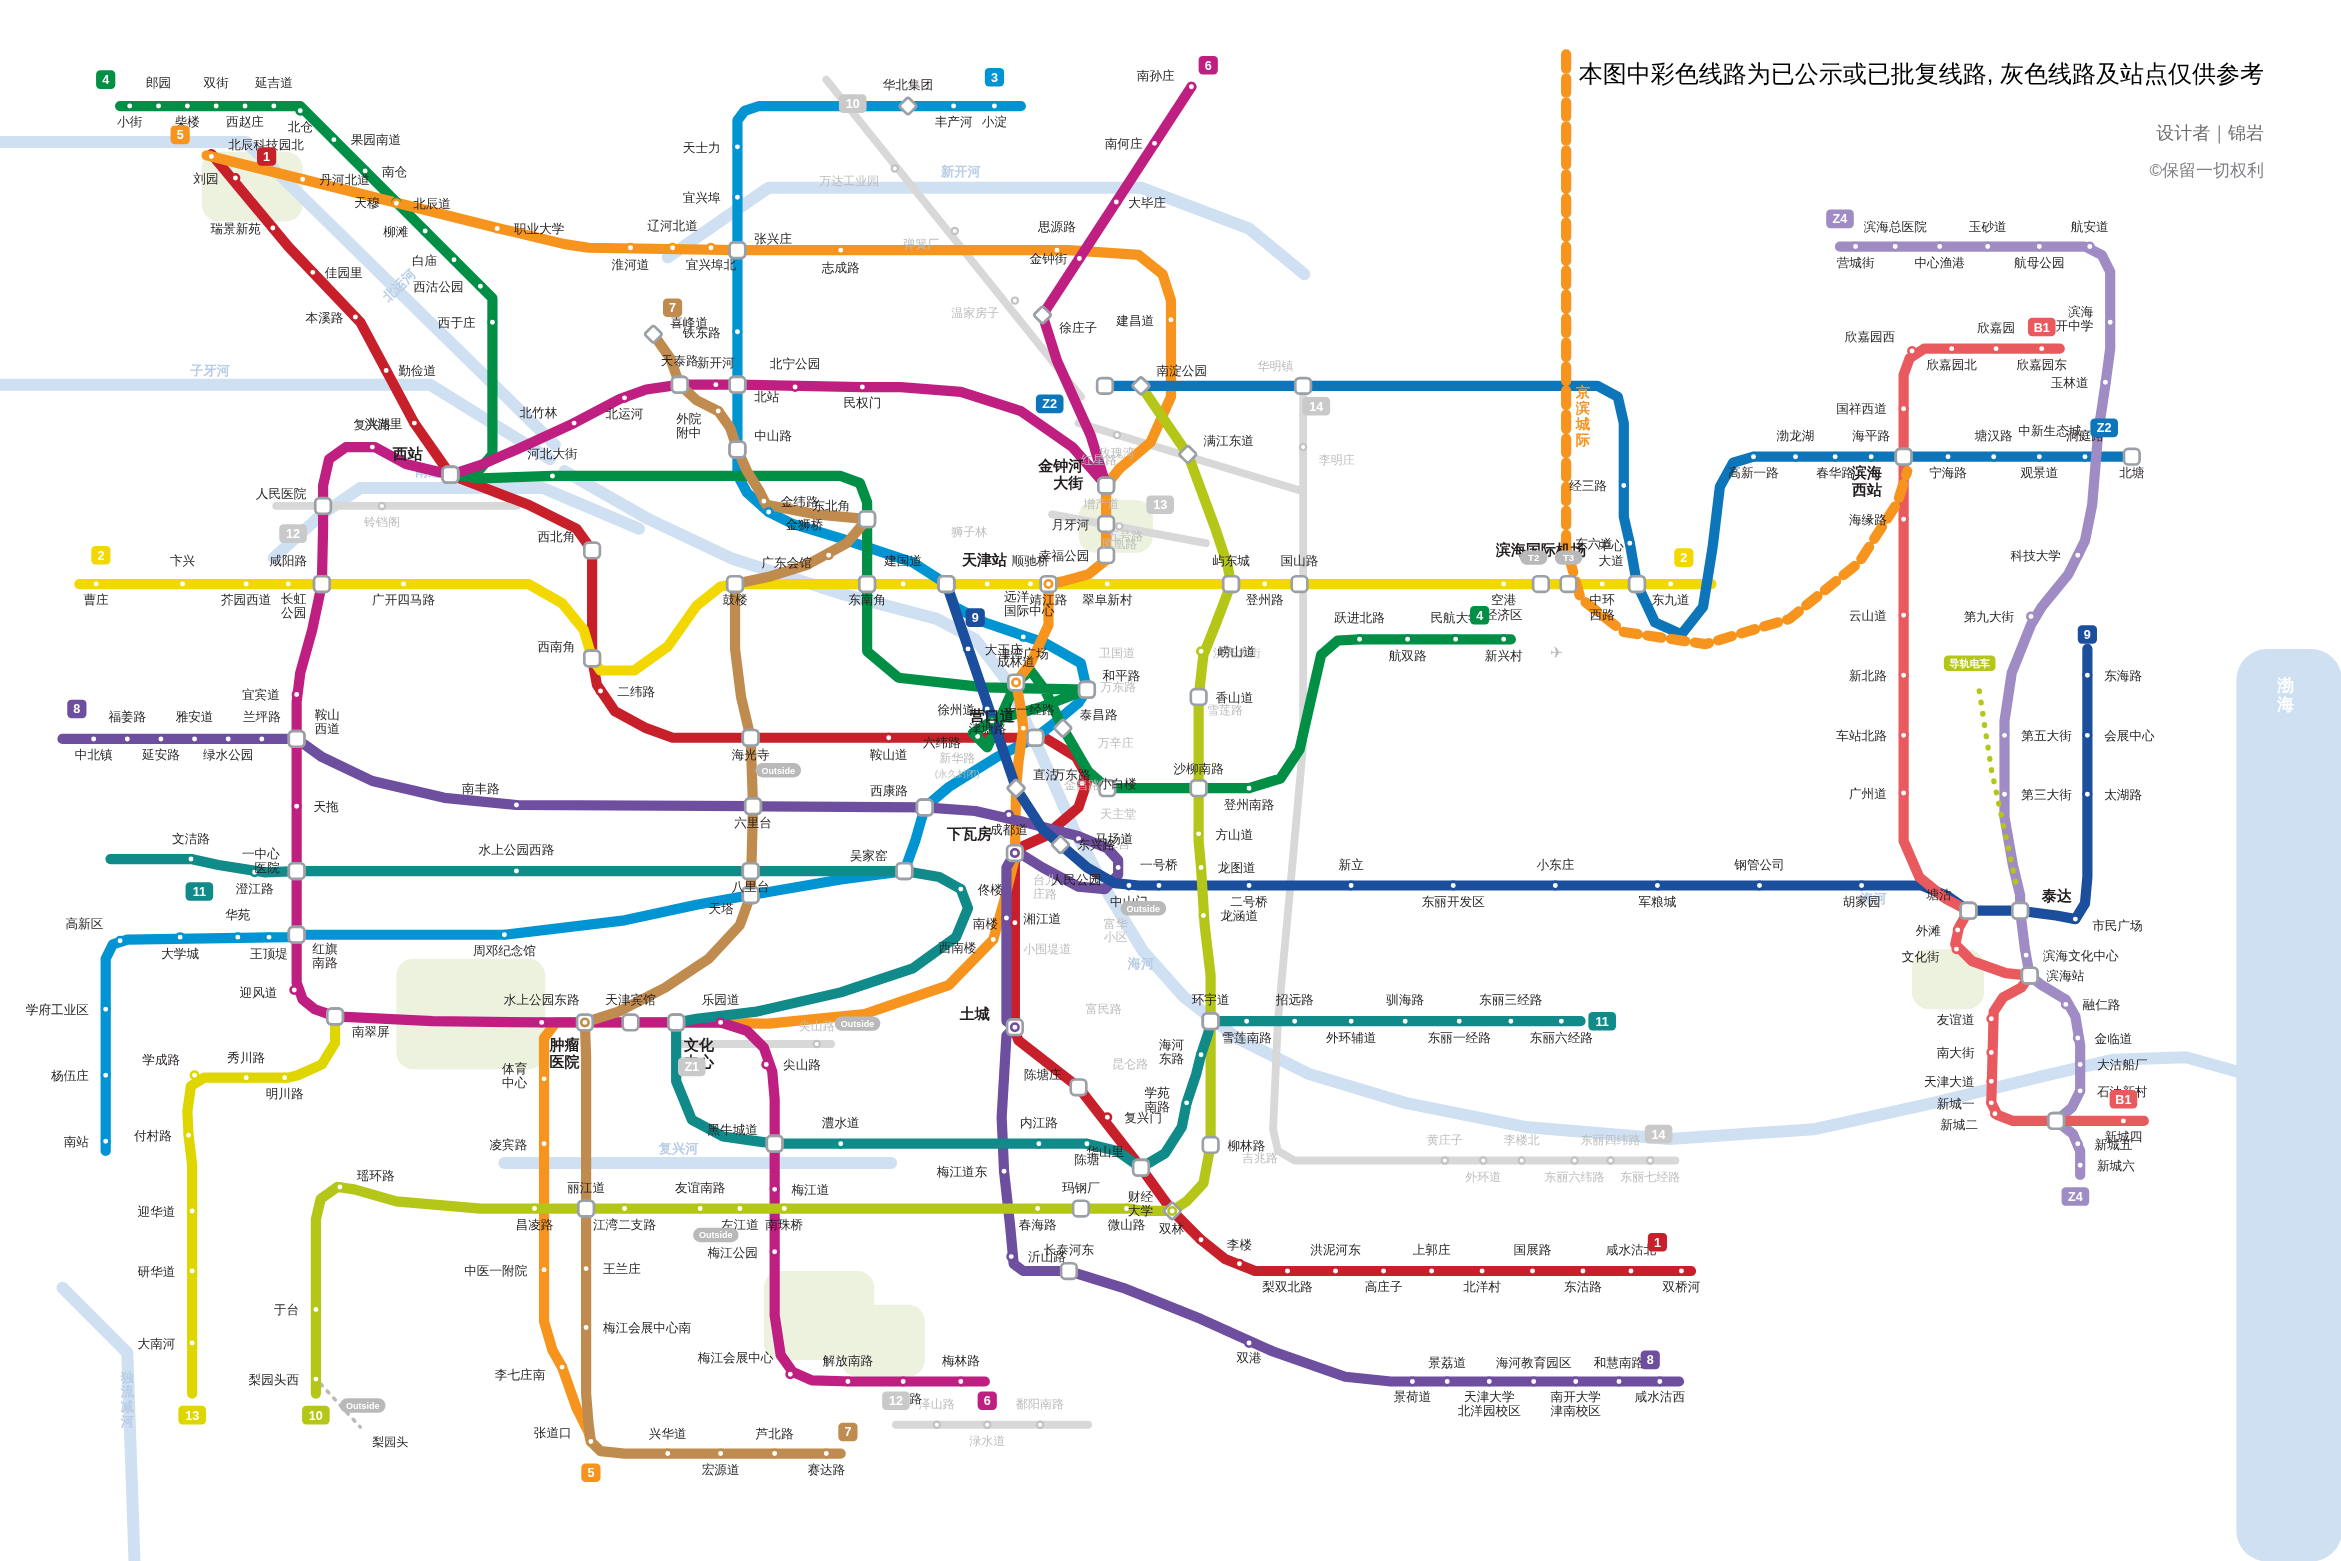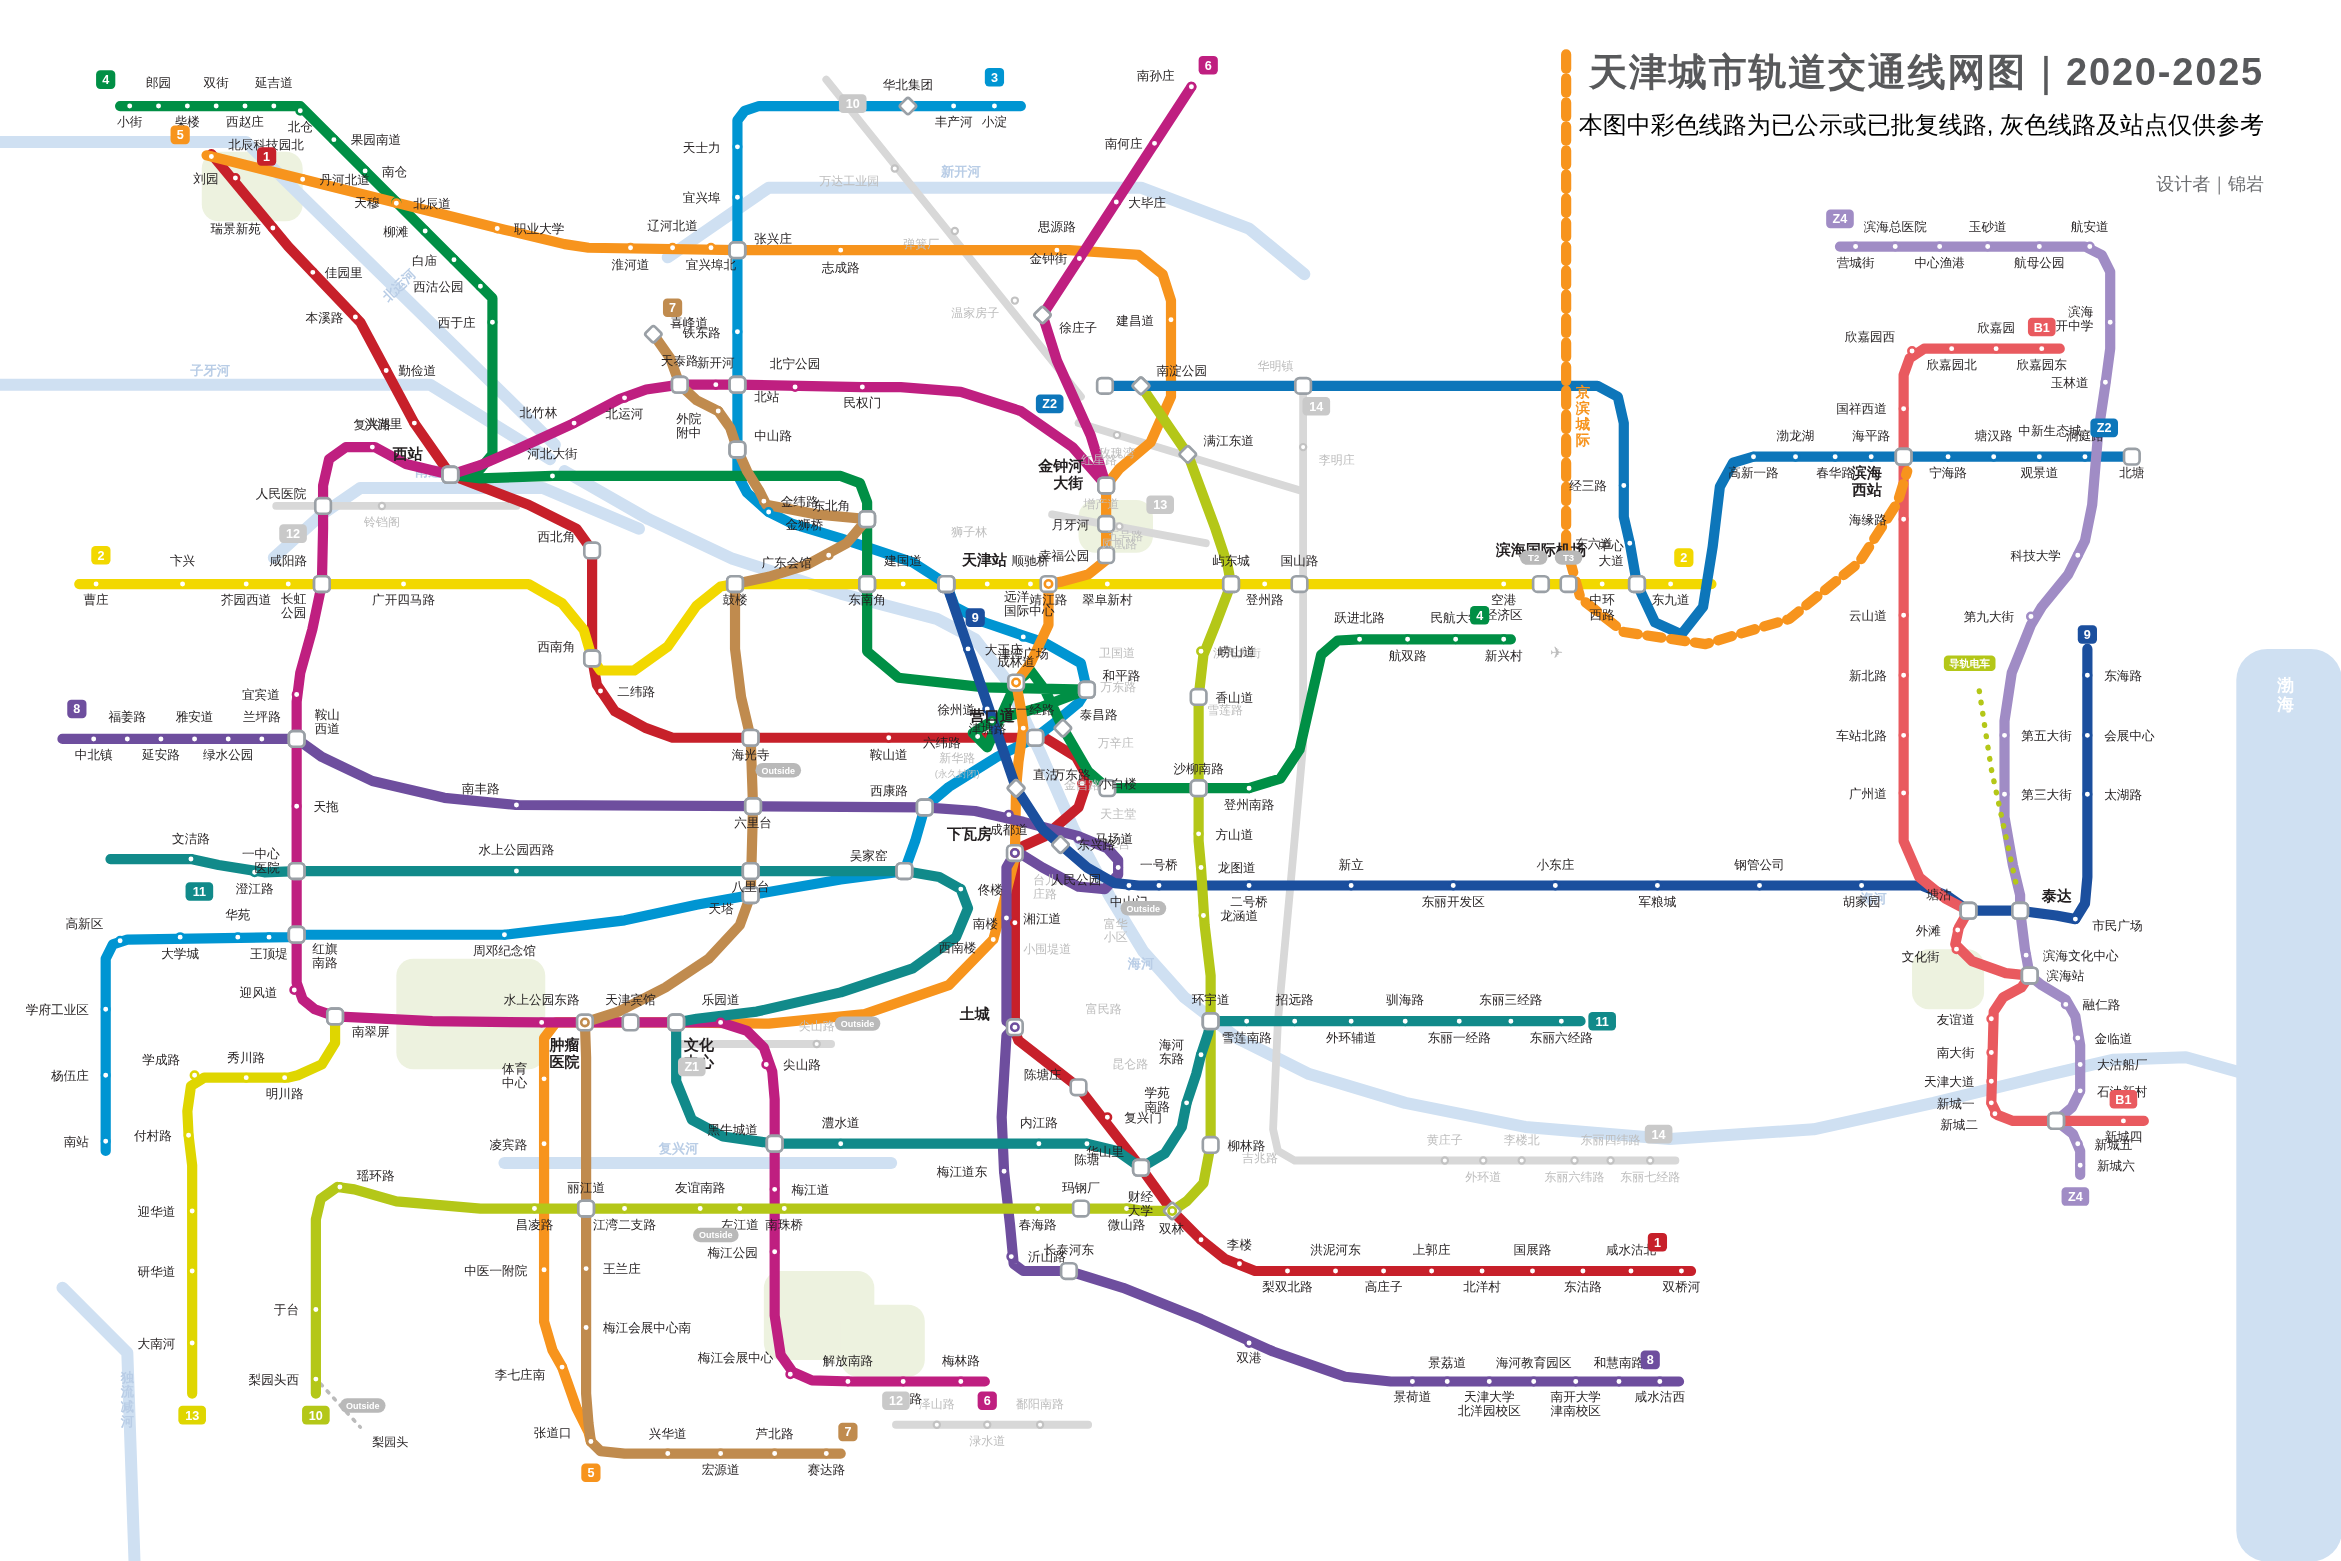--- a/index.html
+++ b/index.html
@@ -885,18 +885,18 @@
         <text x="596" y="1030.8" text-anchor="middle" font-size="7.5" fill="#ffffff" font-weight="700"><tspan x="596" dy="0">Outside</tspan></text>
         <rect x="283" y="1164" width="38" height="12" rx="6" fill="#b9b9b9"></rect>
         <text x="302" y="1172.8" text-anchor="middle" font-size="7.5" fill="#ffffff" font-weight="700"><tspan x="302" dy="0">Outside</tspan></text>
         <rect x="933" y="750" width="38" height="12" rx="6" fill="#b9b9b9"></rect>
         <text x="952" y="758.8" text-anchor="middle" font-size="7.5" fill="#ffffff" font-weight="700"><tspan x="952" dy="0">Outside</tspan></text>
         <rect x="629" y="635" width="38" height="12" rx="6" fill="#b9b9b9"></rect>
         <text x="648" y="643.8" text-anchor="middle" font-size="7.5" fill="#ffffff" font-weight="700"><tspan x="648" dy="0">Outside</tspan></text>
       </g>
     </svg>
   <div class="title-block">
-    <div class="t-main">天津城市轨道交通线网图｜2020-2025</div>
     <div class="t-note">本图中彩色线路为已公示或已批复线路, 灰色线路及站点仅供参考</div>
     <div class="t-designer">设计者｜锦岩</div>
+    <div class="t-copy">©保留一切权利</div>
   </div>
 </div>
 
 
 </body></html>

